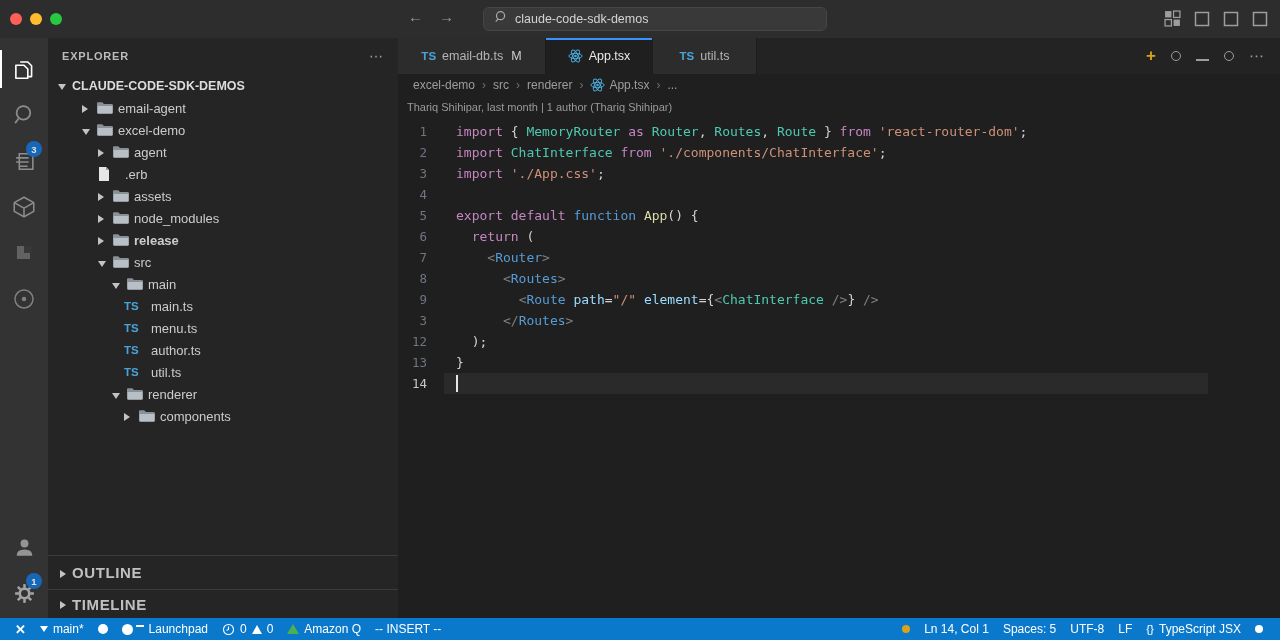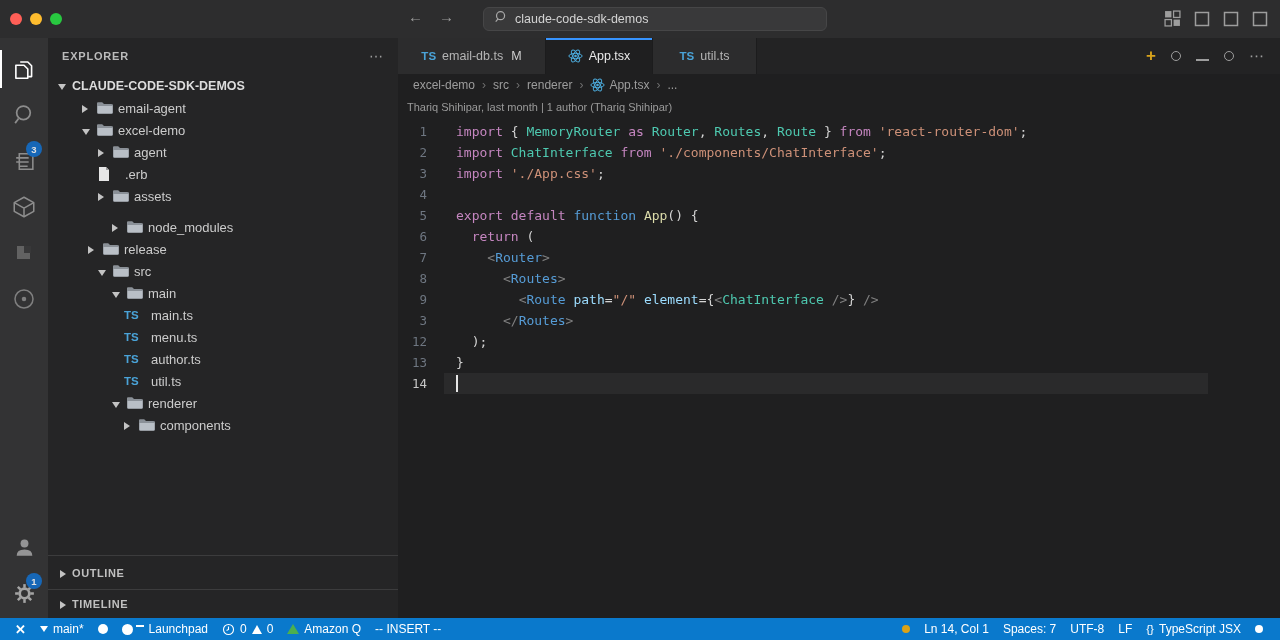--- a/index.html
+++ b/index.html
@@ -37,21 +37,21 @@
   .trow{height:22px;display:flex;align-items:center;font-size:13px;color:#cccccc;cursor:default;}
   .trow .chev{width:10px;display:inline-block;margin-right:4px;flex:none;}
   .chev-exp{width:0;height:0;border-left:4.5px solid transparent;border-right:4.5px solid transparent;
             border-top:6px solid #c3c3c3;display:inline-block;}
   .chev-col{width:0;height:0;border-top:4.5px solid transparent;border-bottom:4.5px solid transparent;
             border-left:6px solid #c3c3c3;display:inline-block;}
   .trow .ficon{margin-right:5px;display:flex;align-items:center;flex:none;}
   .trow.root{font-weight:bold;color:#dddddd;font-size:12.5px;}
   .sb-sections{position:absolute;bottom:0;left:0;width:350px;}
   .section{border-top:1px solid #3c3c3d;display:flex;align-items:center;padding:0 12px;gap:6px;}
-  .section .lbl{font-size:11px;font-weight:bold;letter-spacing:.6px;color:#c0c0c0;}
+  .section .lbl{font-size:15px;font-weight:bold;letter-spacing:.6px;color:#c0c0c0;}
   
   .editor-region{position:absolute;left:398px;top:38px;width:882px;height:580px;background:#1f1f20;}
   .tabbar{height:36px;background:#232324;display:flex;align-items:stretch;}
   .tab{display:flex;align-items:center;justify-content:center;gap:6px;font-size:12.5px;
        color:#b5b5b5;background:#2c2c2d;border-right:1px solid #1c1c1d;box-sizing:border-box;
        position:relative;cursor:default;}
   .tab.active{background:#1f1f20;color:#e9e9e9;}
   .tab.active::before{content:"";position:absolute;top:0;left:0;right:0;height:2px;background:var(--tab-active-border);}
   .tab .suffix{color:#cfcfcf;margin-left:2px;}
   .tab-actions{margin-left:auto;display:flex;align-items:center;gap:15px;padding-right:16px;}
@@ -283,33 +283,33 @@
           <span class="ficon">
             <span style="display: inline-flex; align-items: center;">
               <svg width="17" height="14" viewBox="0 0 17 14">
                 <path d="M1 2.2 Q1 1.2 2 1.2 h4.2 l1.8 1.8 h7 Q17 3 17 4 v7.8 Q17 12.8 16 12.8 h-14 Q1 12.8 1 11.8 z" fill="#8a9097"></path>
                 <path d="M1.6 5 h14.8 v6.6 q0 .8 -.8 .8 h-13.2 q-.8 0 -.8 -.8 z" fill="#b9bfc6"></path>
               </svg>
             </span>
           </span>
           <span>assets</span>
         </div>
-        <div class="trow" style="padding-left: 64px; margin-top: 9px;">
+        <div class="trow" style="padding-left: 50px;">
           <span class="chev"><span class="chev-col"></span></span>
           <span class="ficon">
             <span style="display: inline-flex; align-items: center;">
               <svg width="17" height="14" viewBox="0 0 17 14">
                 <path d="M1 2.2 Q1 1.2 2 1.2 h4.2 l1.8 1.8 h7 Q17 3 17 4 v7.8 Q17 12.8 16 12.8 h-14 Q1 12.8 1 11.8 z" fill="#8a9097"></path>
                 <path d="M1.6 5 h14.8 v6.6 q0 .8 -.8 .8 h-13.2 q-.8 0 -.8 -.8 z" fill="#b9bfc6"></path>
               </svg>
             </span>
           </span>
           <span>node_modules</span>
         </div>
-        <div class="trow" style="padding-left: 40px;">
+        <div class="trow" style="padding-left: 50px; font-weight: bold;">
           <span class="chev"><span class="chev-col"></span></span>
           <span class="ficon">
             <span style="display: inline-flex; align-items: center;">
               <svg width="17" height="14" viewBox="0 0 17 14">
                 <path d="M1 2.2 Q1 1.2 2 1.2 h4.2 l1.8 1.8 h7 Q17 3 17 4 v7.8 Q17 12.8 16 12.8 h-14 Q1 12.8 1 11.8 z" fill="#8a9097"></path>
                 <path d="M1.6 5 h14.8 v6.6 q0 .8 -.8 .8 h-13.2 q-.8 0 -.8 -.8 z" fill="#b9bfc6"></path>
               </svg>
             </span>
           </span>
           <span>release</span>
@@ -597,21 +597,21 @@
     <div class="sb-right" id="statusRight">
         <div class="st-item">
           <span style="display: inline-flex; align-items: center;">
             <span class="dot" style="width:8px;height:8px;background:#dba216"></span>
           </span>
         </div>
         <div class="st-item">
           <span>Ln 14, Col 1</span>
         </div>
         <div class="st-item">
-          <span>Spaces: 7</span>
+          <span>Spaces: 5</span>
         </div>
         <div class="st-item">
           <span>UTF-8</span>
         </div>
         <div class="st-item">
           <span>LF</span>
         </div>
         <div class="st-item">
           <span style="display: inline-flex; align-items: center; font-size: 11.5px;">{}</span>
           <span>TypeScript JSX</span>

